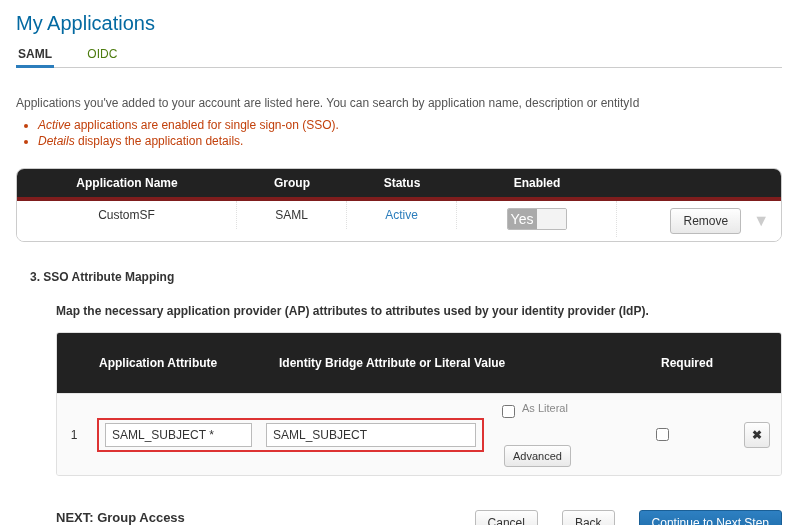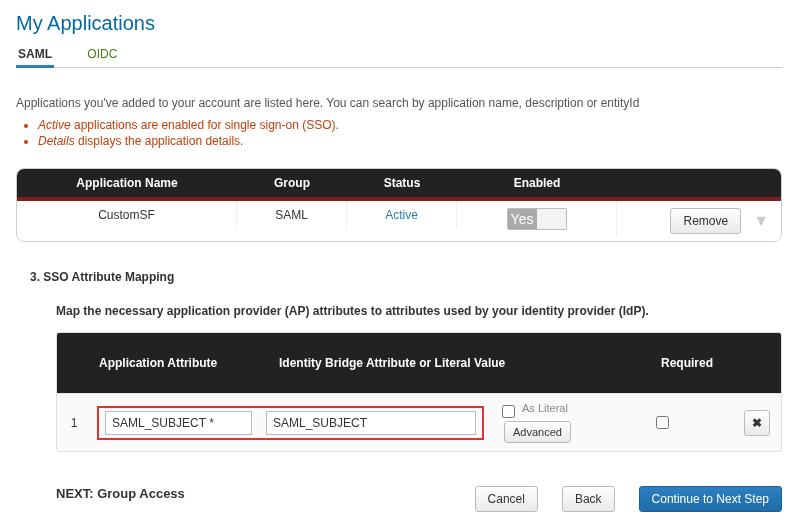--- a/index.html
+++ b/index.html
@@ -184,20 +184,21 @@
     background: #fff;
   }
   .attr-input.wide { width: 210px; }
   .aslit-wrap {
     display: flex; align-items: flex-start; gap: 4px;
     color: #888; font-size: 11px;
   }
   .btn-sm {
     padding: 2px 8px;
     font-size: 11px;
+    margin-top: 24px;
   }
   .del-btn {
     width: 26px; height: 26px;
     border: 1px solid #bbb;
     border-radius: 3px;
     background: linear-gradient(#fefefe,#eaeaea);
     display: inline-flex; align-items:center; justify-content:center;
     font-weight: bold;
     cursor: pointer;
   }

